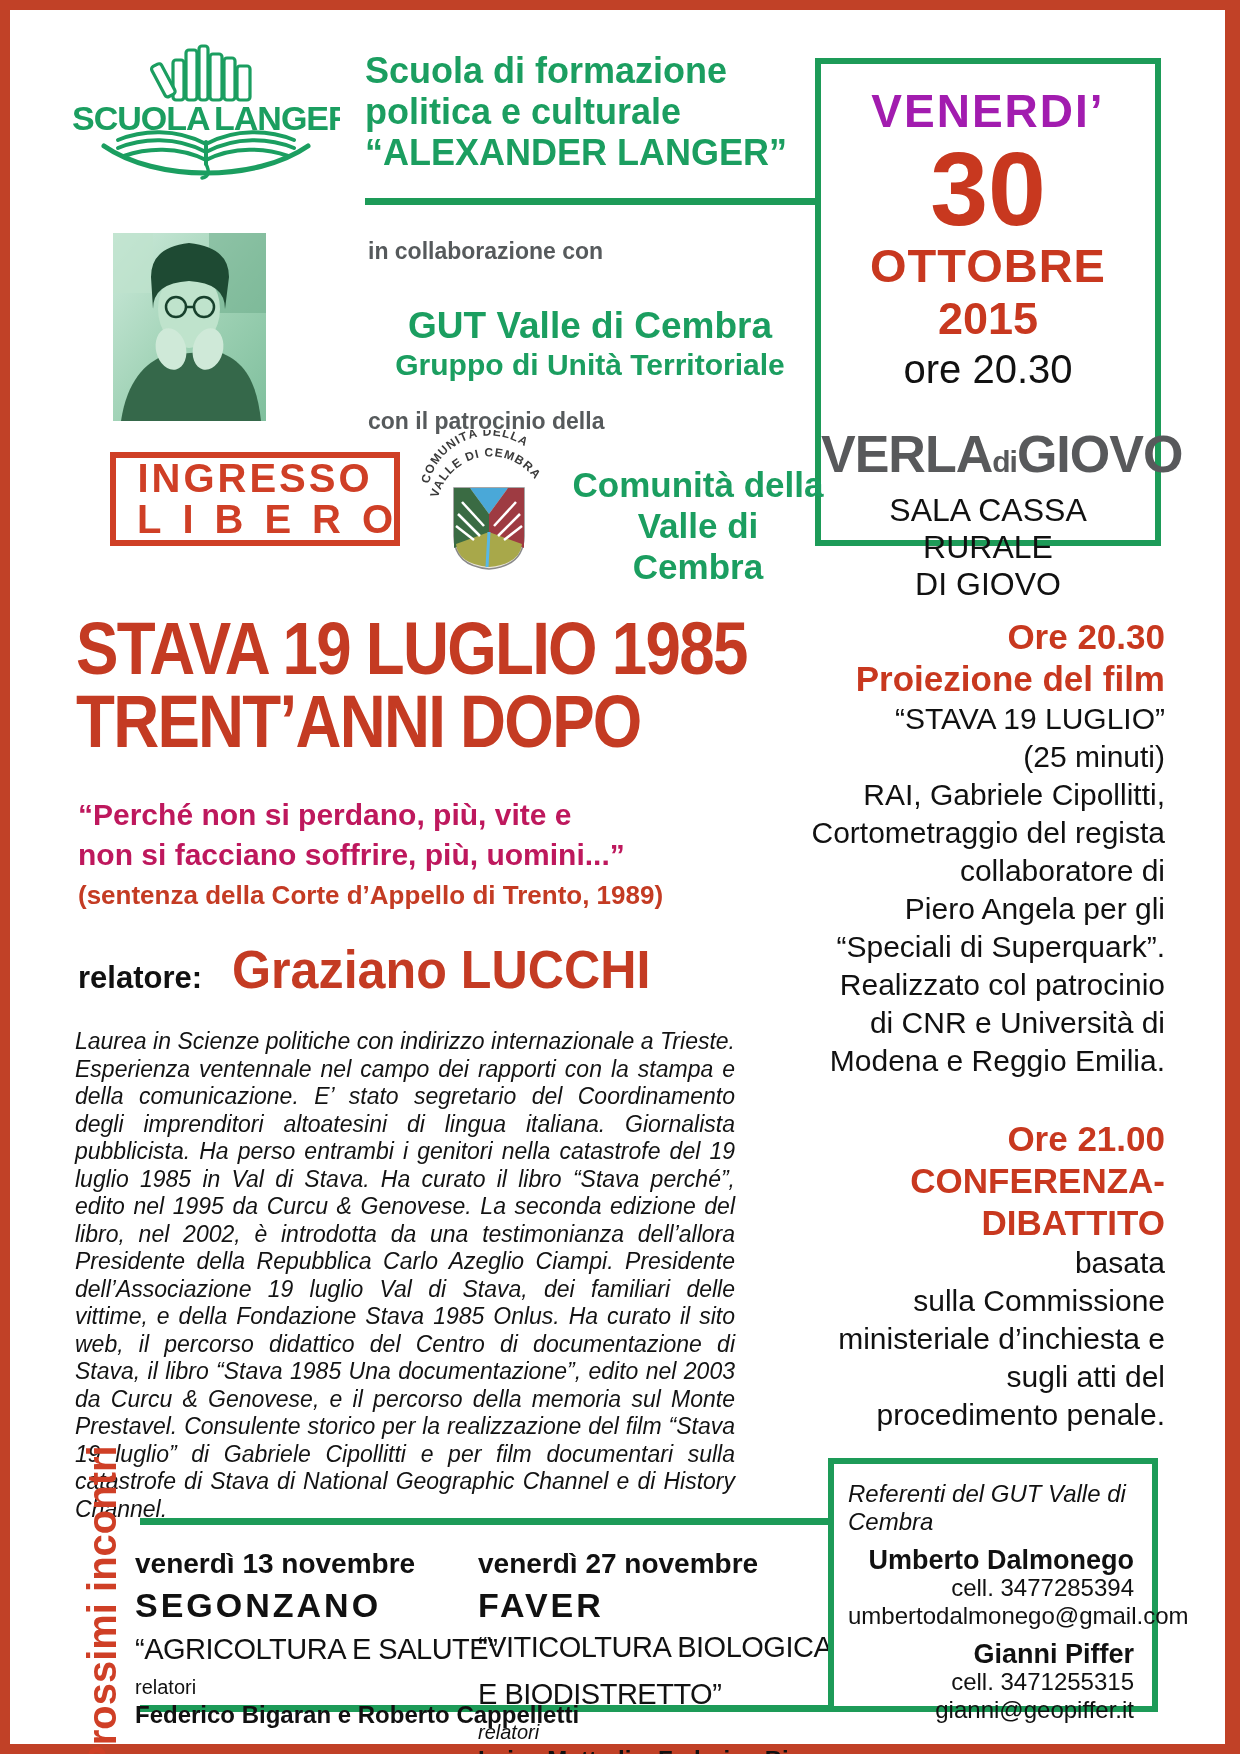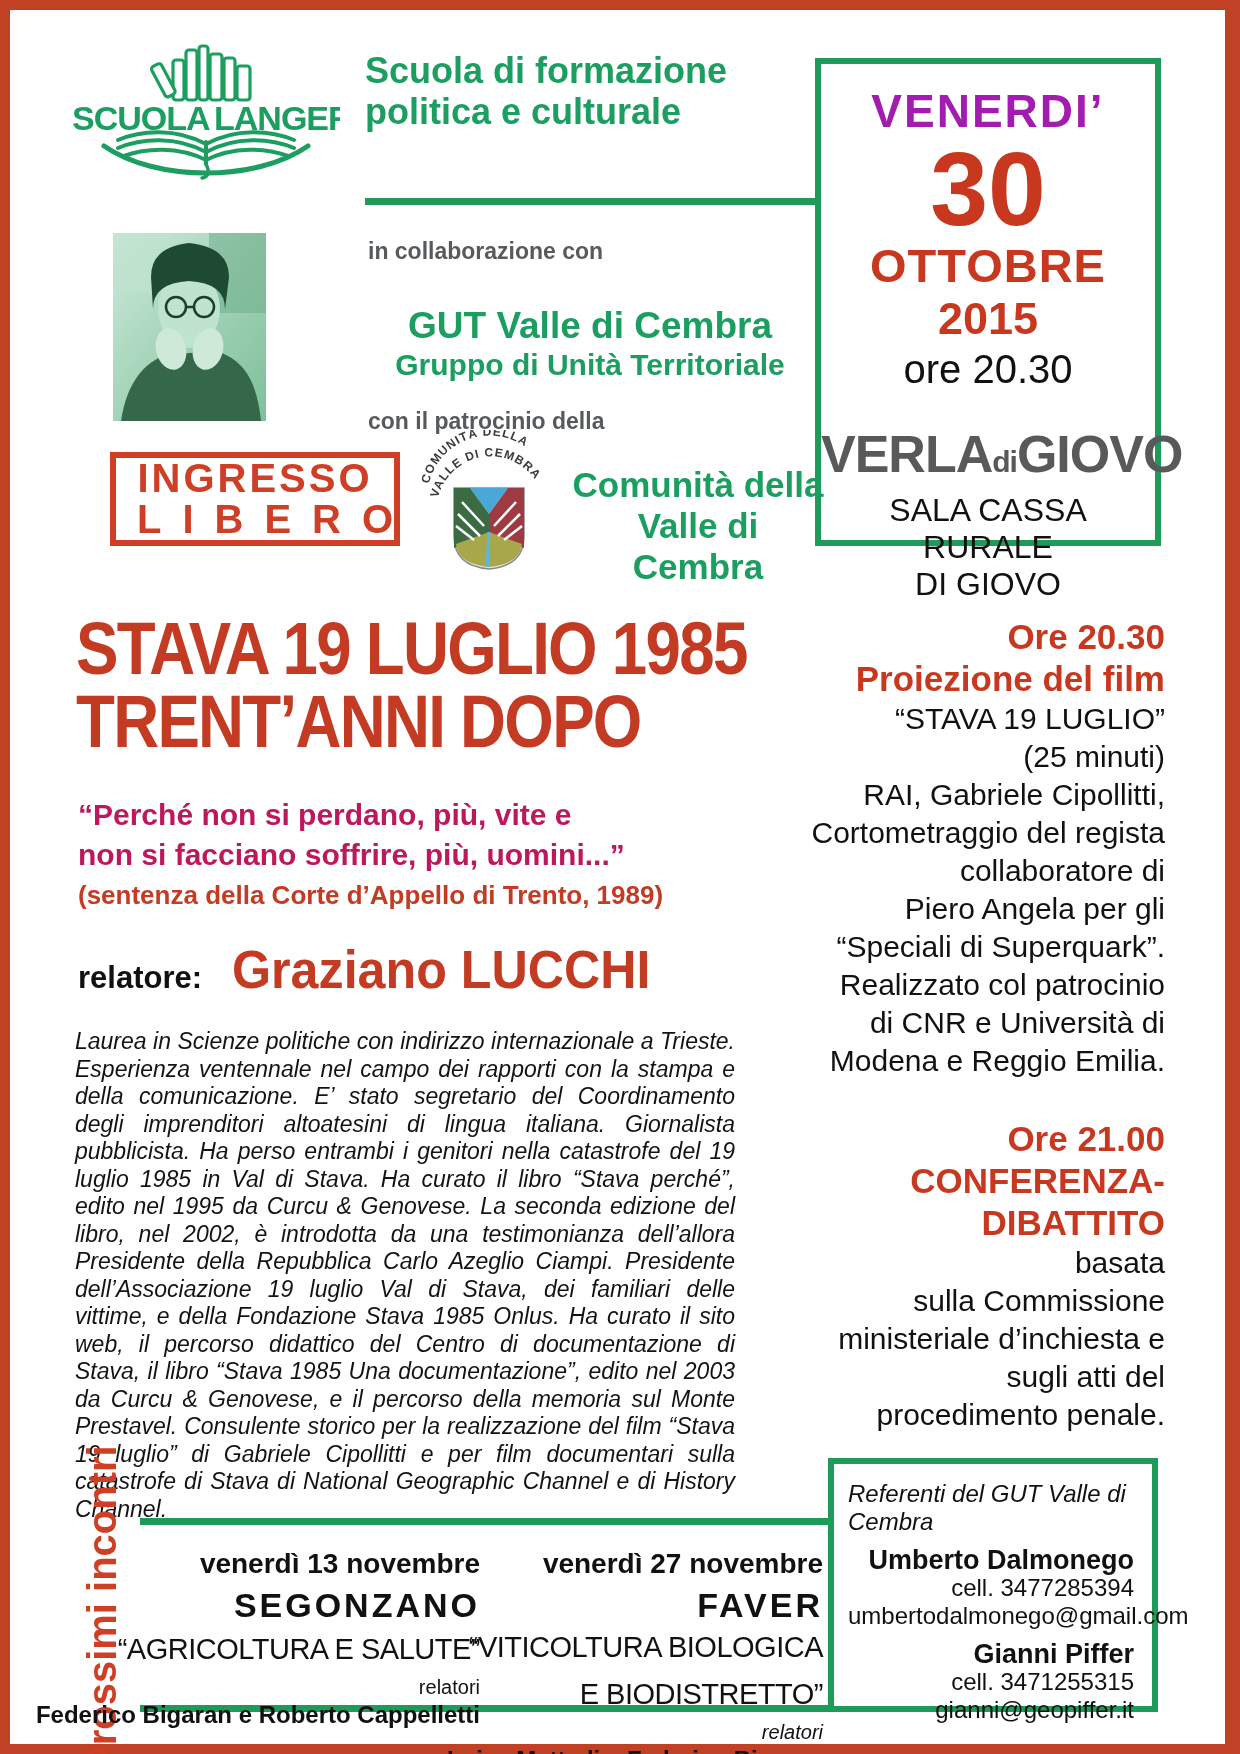--- a/index.html
+++ b/index.html
@@ -60,21 +60,21 @@
   .sched{left:765px;width:400px;text-align:right;}
   .sched-1{top:616px;} .sched-2{top:1118px;}
   .sc-red{font-size:35px;line-height:42px;font-weight:bold;color:#c8381f;}
   .sc-line{font-size:30px;line-height:38px;color:#111;}
 
   
   .band-line{position:absolute;height:7px;background:#1d9b58;}
   .vlabel{left:-57px;top:1589px;width:320px;height:46px;transform:rotate(-90deg);
           color:#cf3f26;font-weight:bold;font-size:40px;text-align:center;white-space:nowrap;}
   .ev{position:absolute;top:1548px;width:345px;display:flex;flex-direction:column;
-      align-items:flex-end;text-align:center;}
+      align-items:flex-start;text-align:center;}
   .ev-date{font-size:28px;font-weight:bold;white-space:nowrap;}
   .ev-place{font-size:34px;font-weight:bold;letter-spacing:3px;margin-top:6px;white-space:nowrap;}
   .ev-title{font-size:29px;letter-spacing:-0.5px;line-height:33px;margin-top:8px;white-space:nowrap;}
   .ev-rel{font-size:20px;margin-top:10px;}
   .ev-rel.it{font-style:italic;}
   .ev-names{font-size:24px;font-weight:bold;margin-top:2px;white-space:nowrap;}
 
   
   .contacts{left:828px;top:1458px;width:330px;height:254px;border:6px solid #1d9b58;
             box-sizing:border-box;background:#fff;padding:16px 18px 8px 14px;}
@@ -120,20 +120,21 @@
         <path d="M134,98 L134,120"></path>
         <path d="M32,102 C84,138 184,138 236,102" stroke-width="5"></path>
         <path d="M134,120 Q140,132 130,134" stroke-width="3.5"></path>
       </g>
     </svg>
   </div>
 
   <div class="abs school">
     <div>Scuola di formazione</div>
     <div>politica e culturale</div>
+    <div>“ALEXANDER LANGER”</div>
   </div>
   <div class="abs green-rule"></div>
 
   <div class="abs datebox">
     <div class="db-day">VENERDI’</div>
     <div class="db-num">30</div>
     <div class="db-month">OTTOBRE</div>
     <div class="db-year">2015</div>
     <div class="db-time">ore 20.30</div>
     <div class="db-place"><span>VERLA</span><span class="small">di</span><span>GIOVO</span></div>

